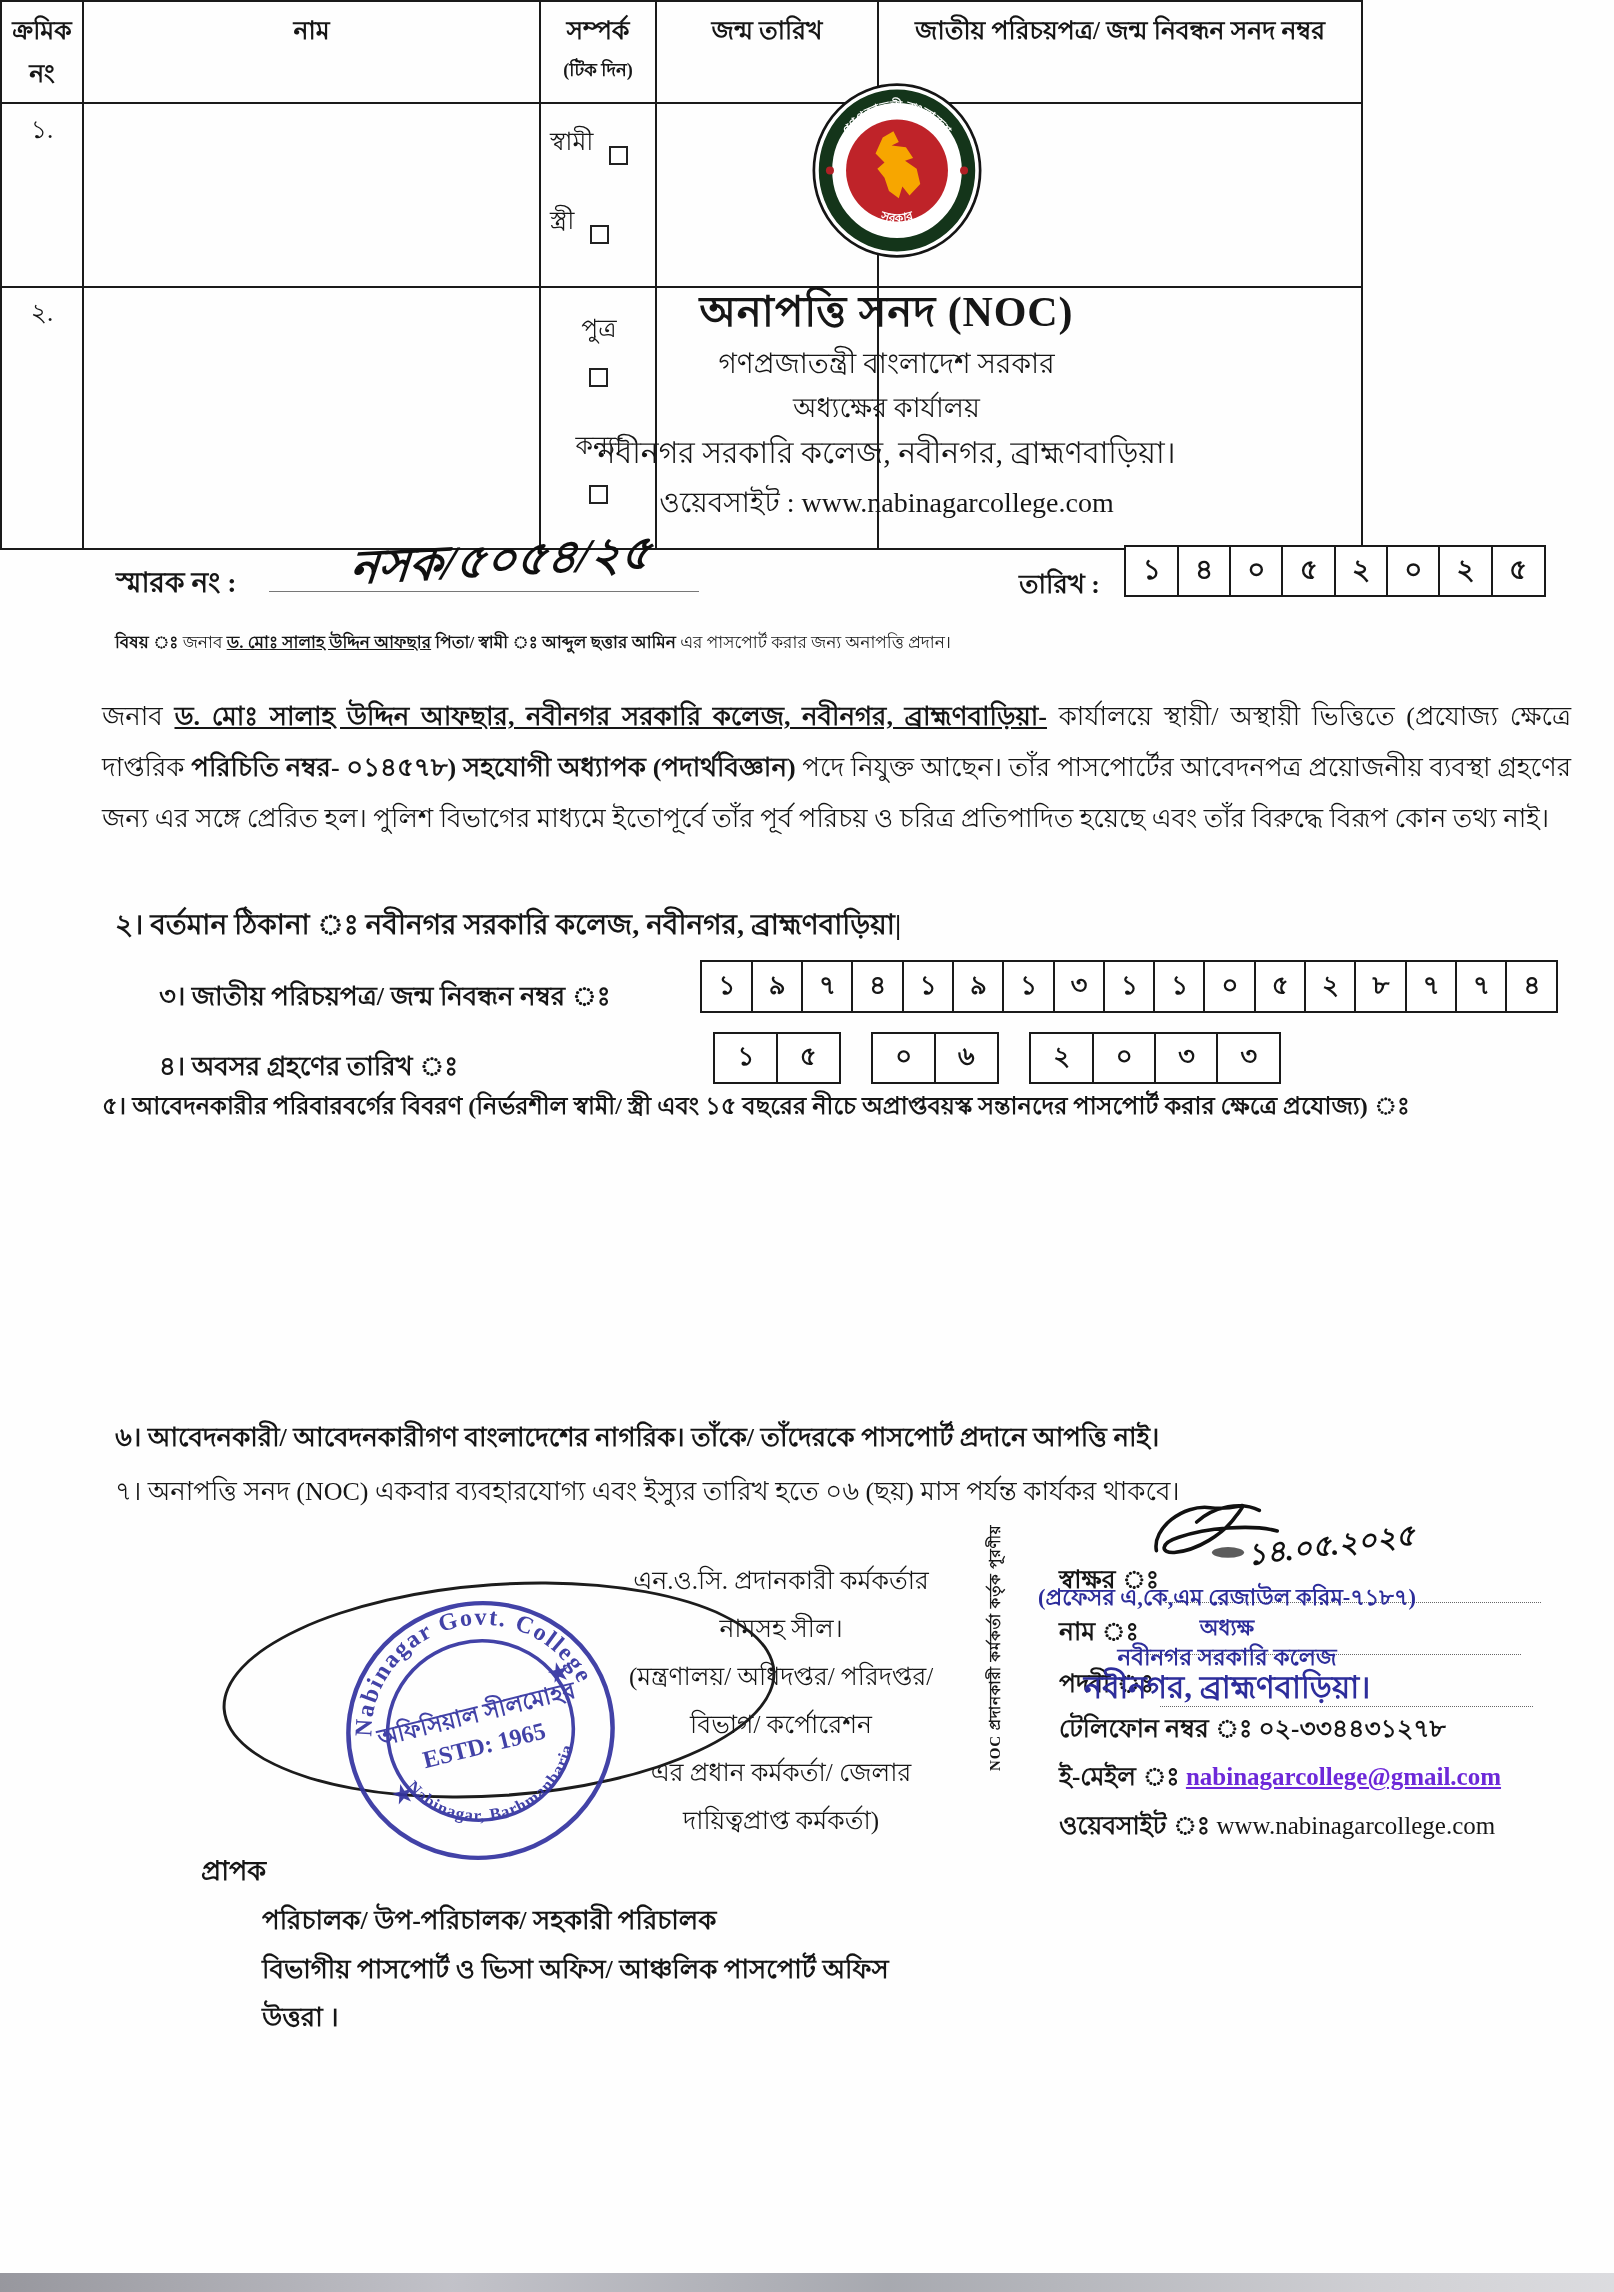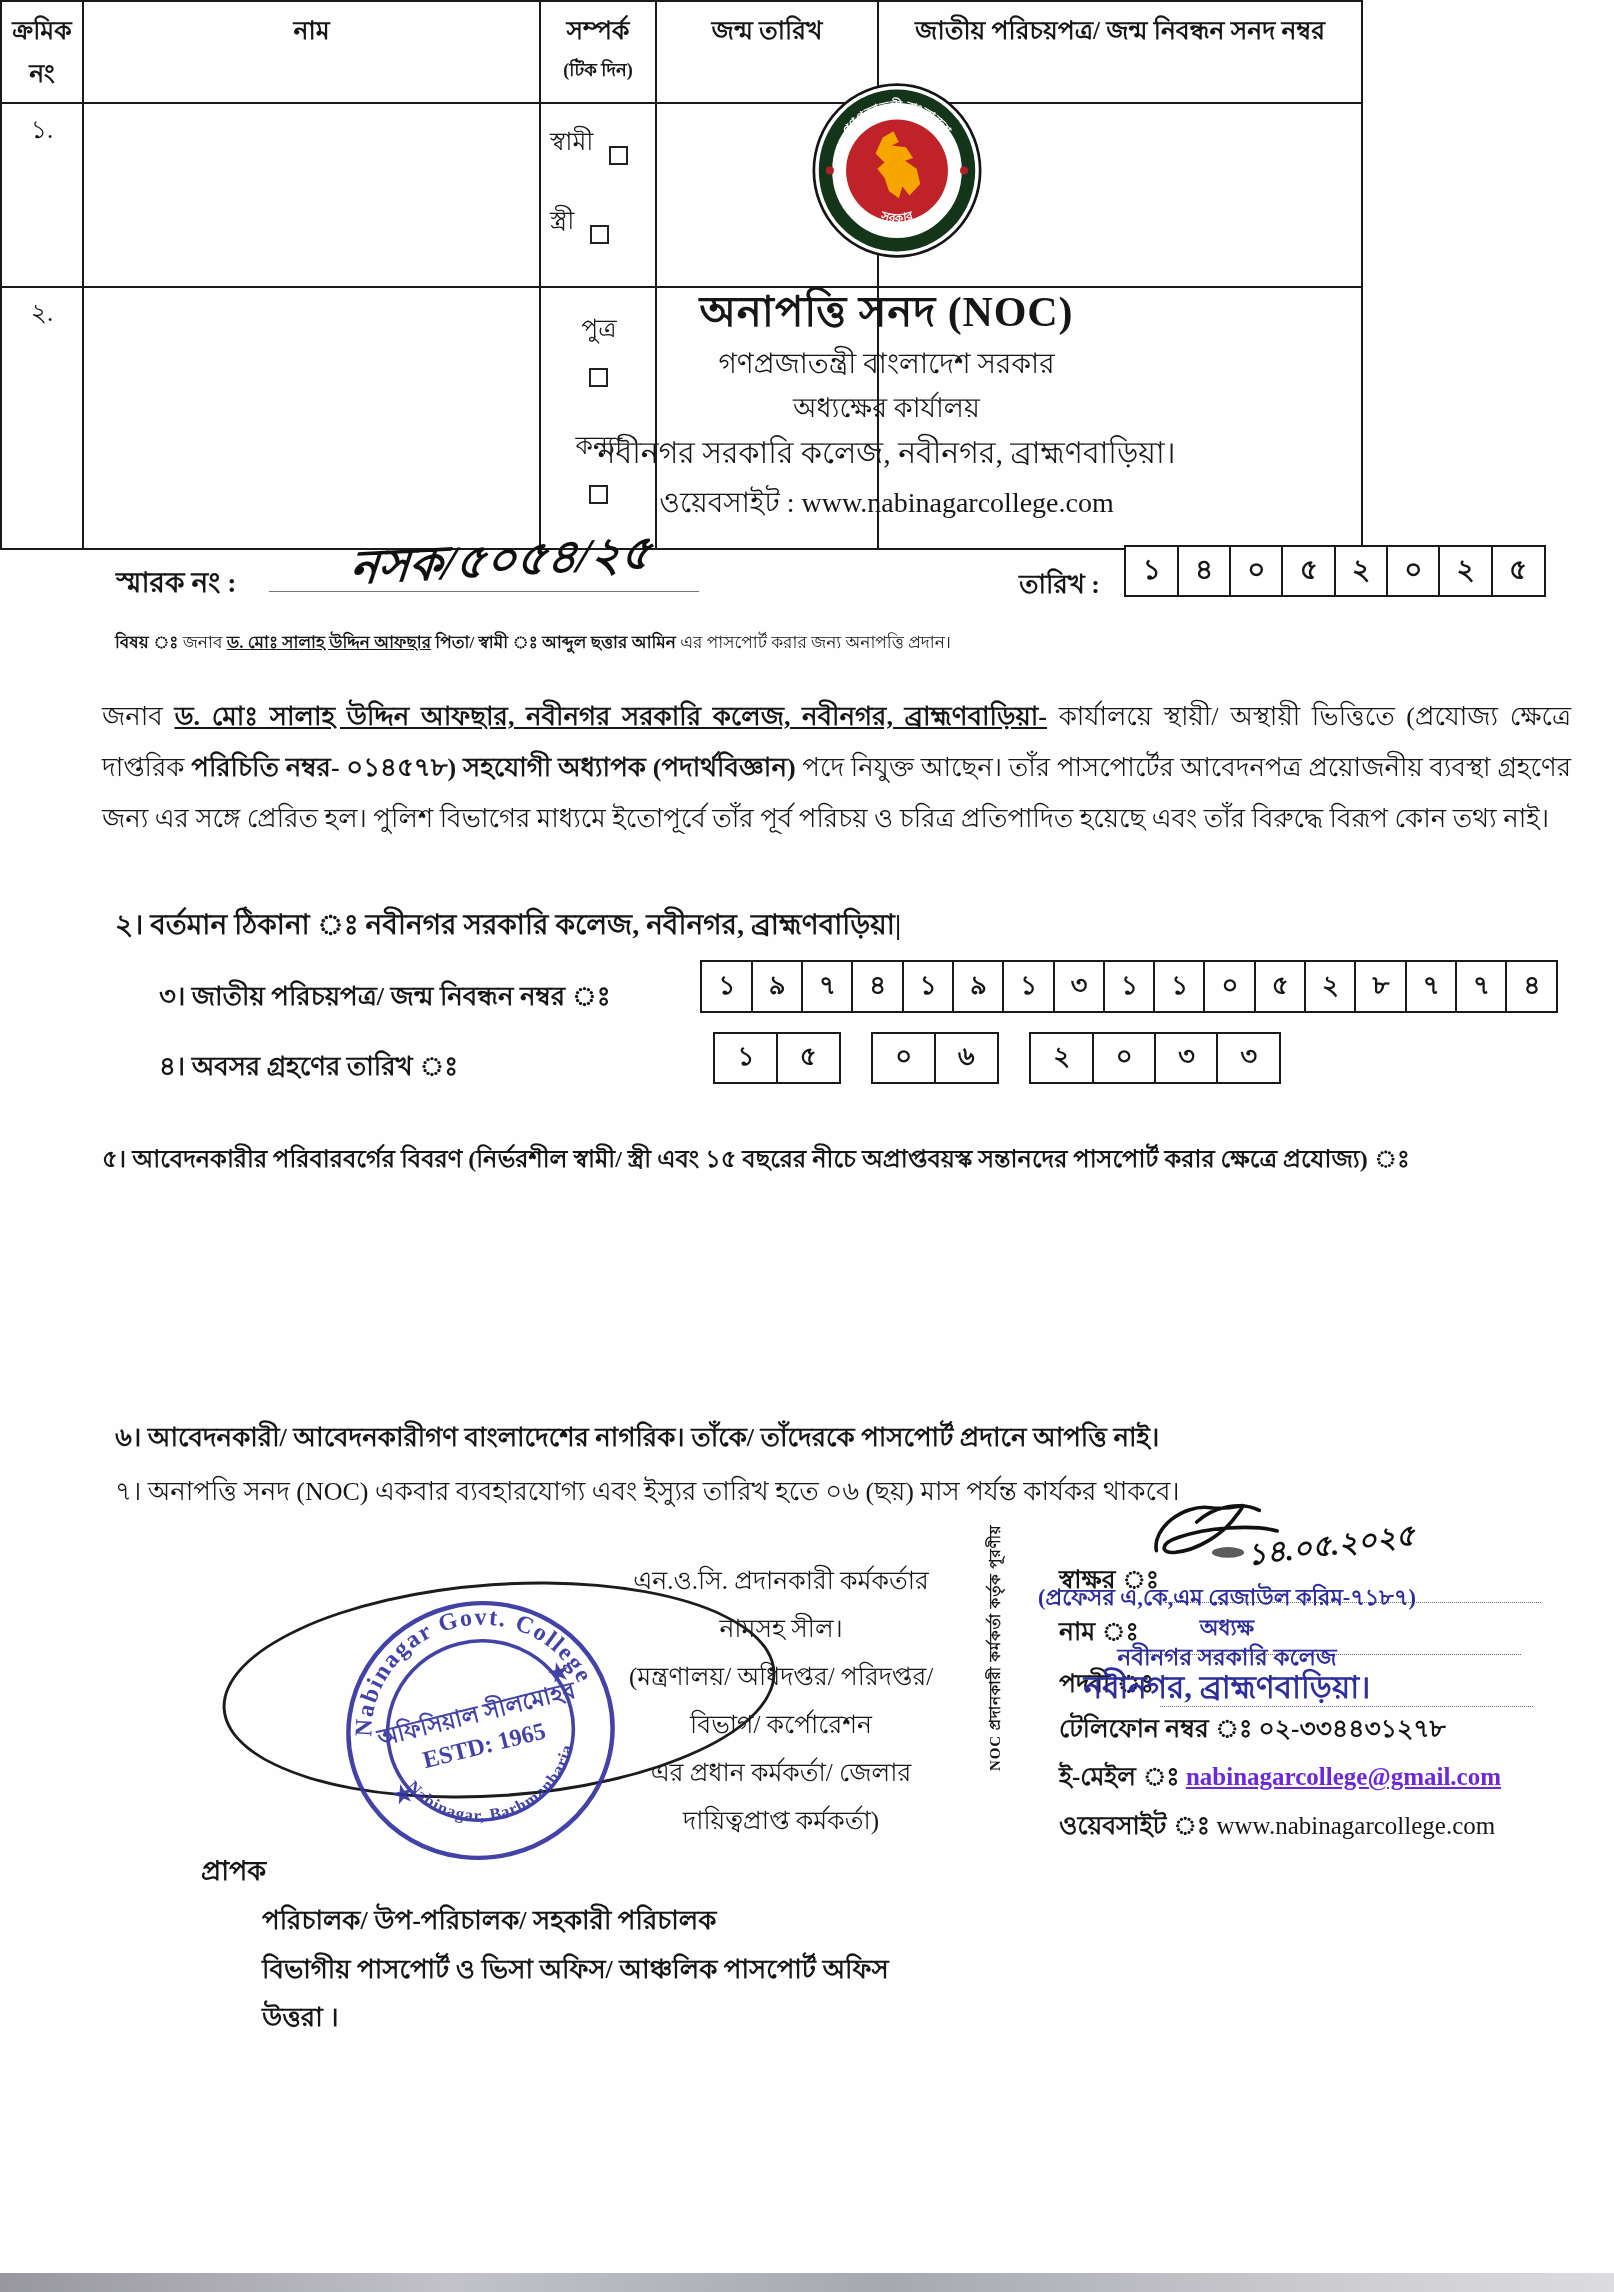--- a/index.html
+++ b/index.html
@@ -34,21 +34,21 @@
   .it3-label{left:159px;top:976px;font-size:26px;font-weight:bold;}
   .nid-boxes{left:703px;top:960px;}
   .nbox{width:49px;height:49px;border:2.7px solid #1a1a1a;margin-left:-2.7px;display:flex;
         align-items:center;justify-content:center;font-size:26px;font-weight:bold;background:#fff;}
   .it4-label{left:159px;top:1046px;font-size:26px;font-weight:bold;}
   .ret-day{left:716px;top:1032px;}
   .ret-month{left:874px;top:1032px;}
   .ret-year{left:1032px;top:1032px;}
   .rbox{width:61px;height:48px;border:2.7px solid #1a1a1a;margin-left:-2.7px;display:flex;
         align-items:center;justify-content:center;font-size:26px;font-weight:bold;background:#fff;}
-  .item5{left:102px;top:1140px;width:1487px;font-size:24px;}
+  .item5{left:102px;top:1087px;width:1487px;font-size:24px;}
   
   .ftable{left:197px;top:1136px;border-collapse:collapse;table-layout:fixed;}
   .ftable td,.ftable th{border:2.7px solid #1a1a1a;vertical-align:top;padding:5.4px 7.2px;font-size:25px;}
   .ftable th{font-weight:bold;text-align:center;vertical-align:top;padding-top:9px;}
   .col-serial{width:82px;}  .col-name{width:457px;}  .col-rel{width:116px;}
   .col-dob{width:222px;}   .col-nid{width:484px;}
   .th-sub{display:block;font-size:18px;font-weight:bold;margin-top:1.8px;}
   .serial-cell{text-align:center;font-size:27px;padding-top:12.5px;}
   .rel-line{display:flex;align-items:center;gap:16px;margin:12.5px 0 23px 1.8px;font-size:25px;}
   .cb{display:inline-block;width:15px;height:15px;border:2.7px solid #222;background:#fff;flex:none;}

